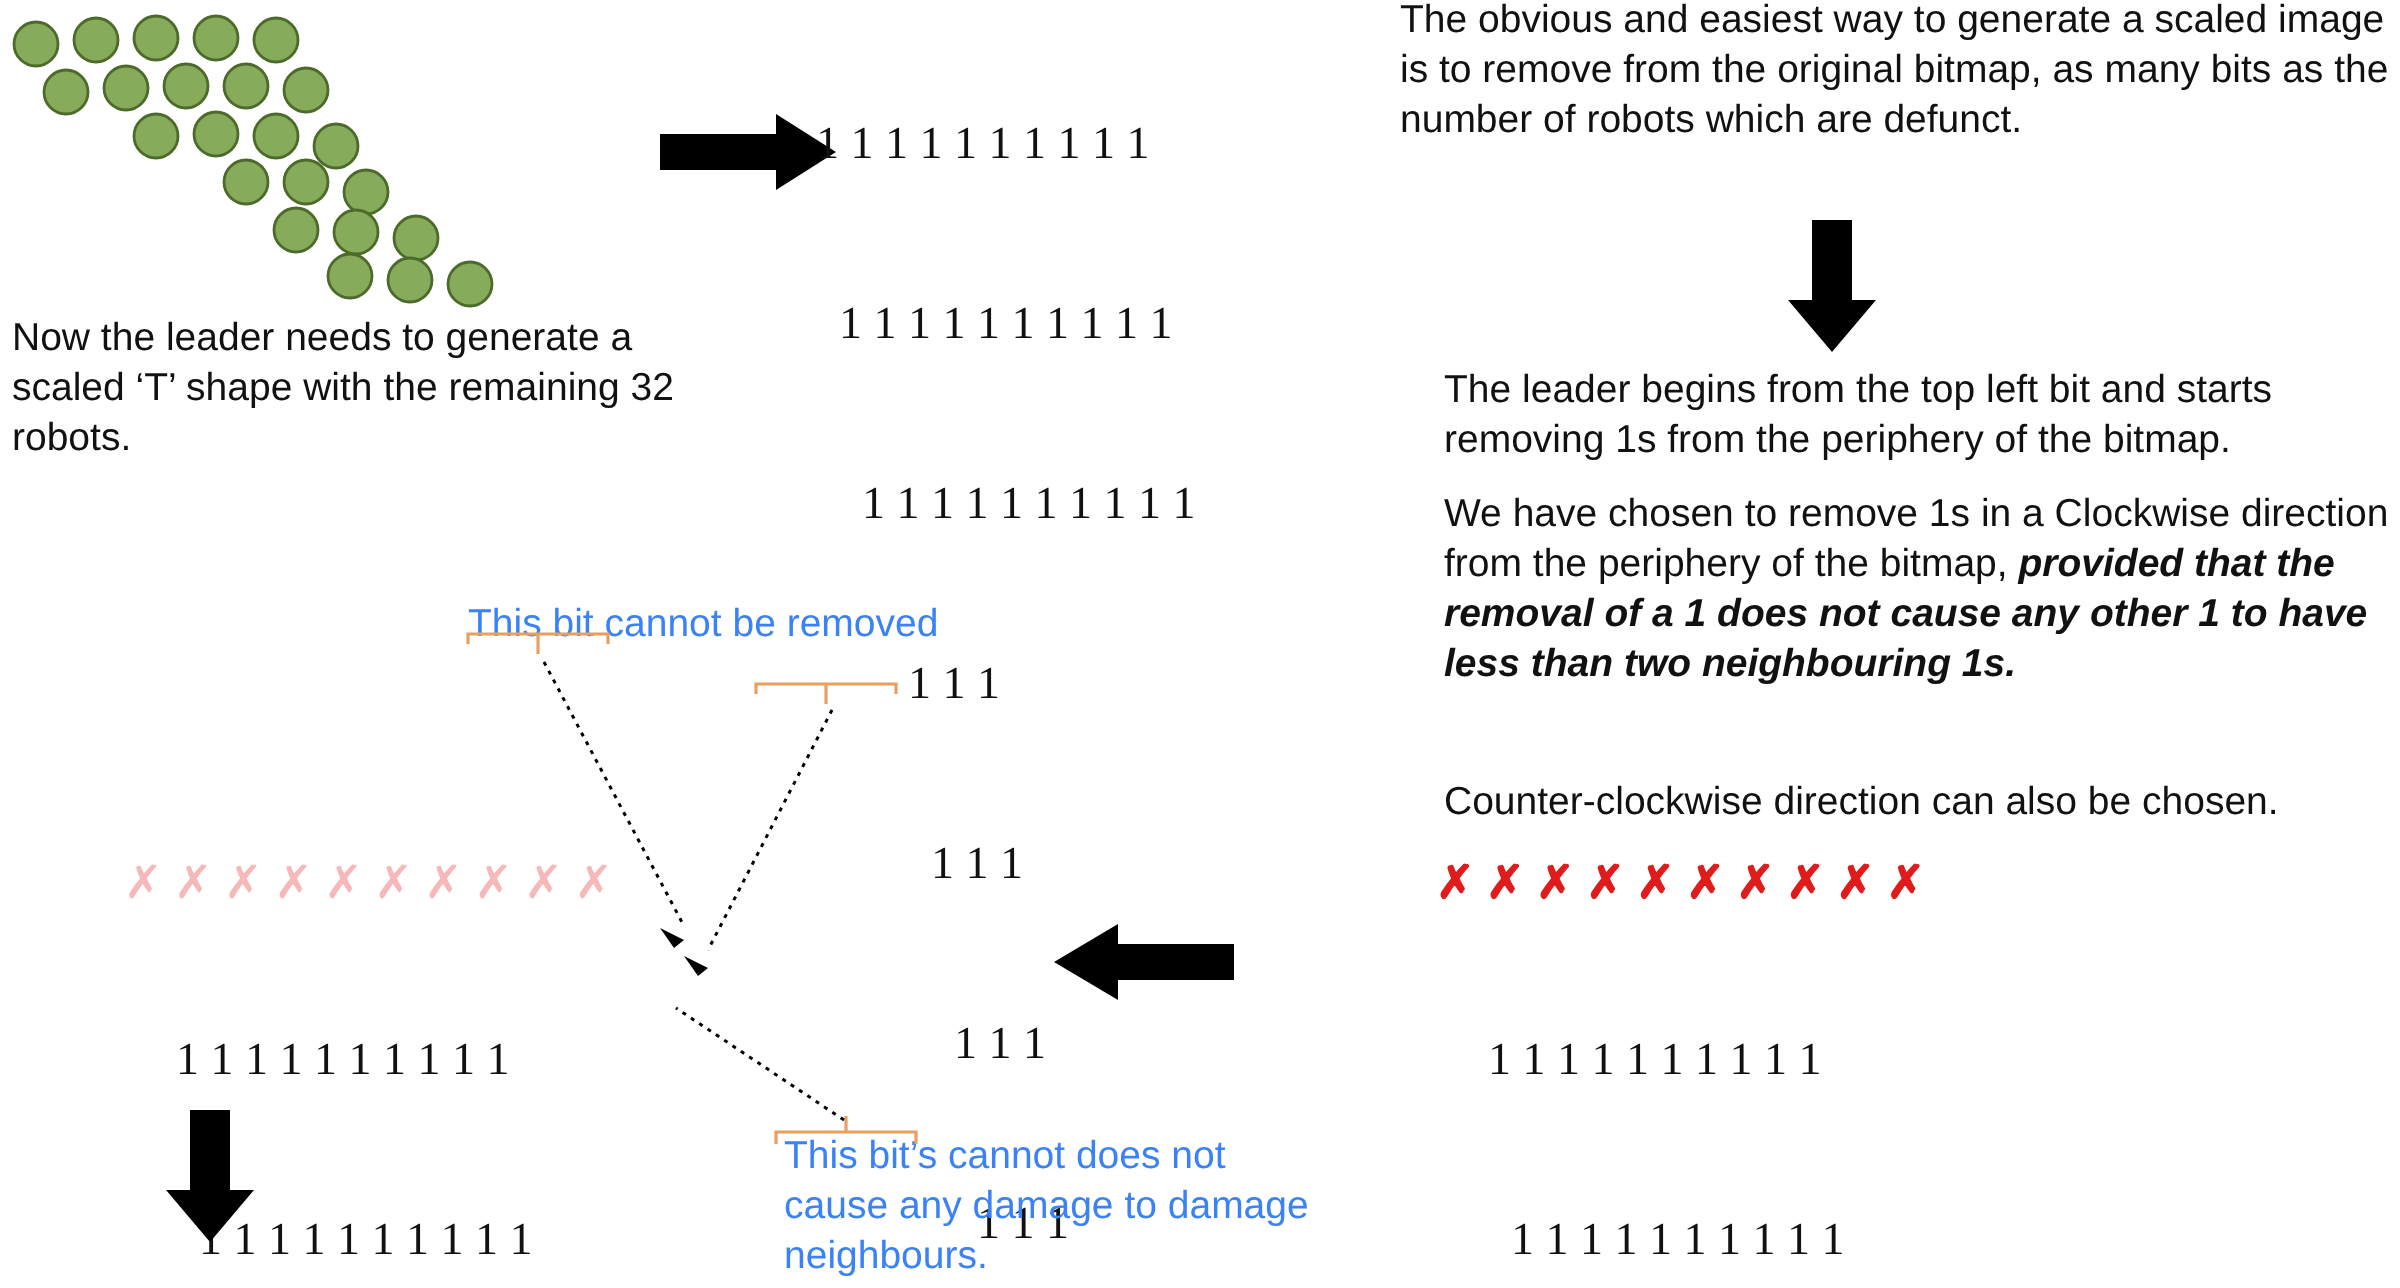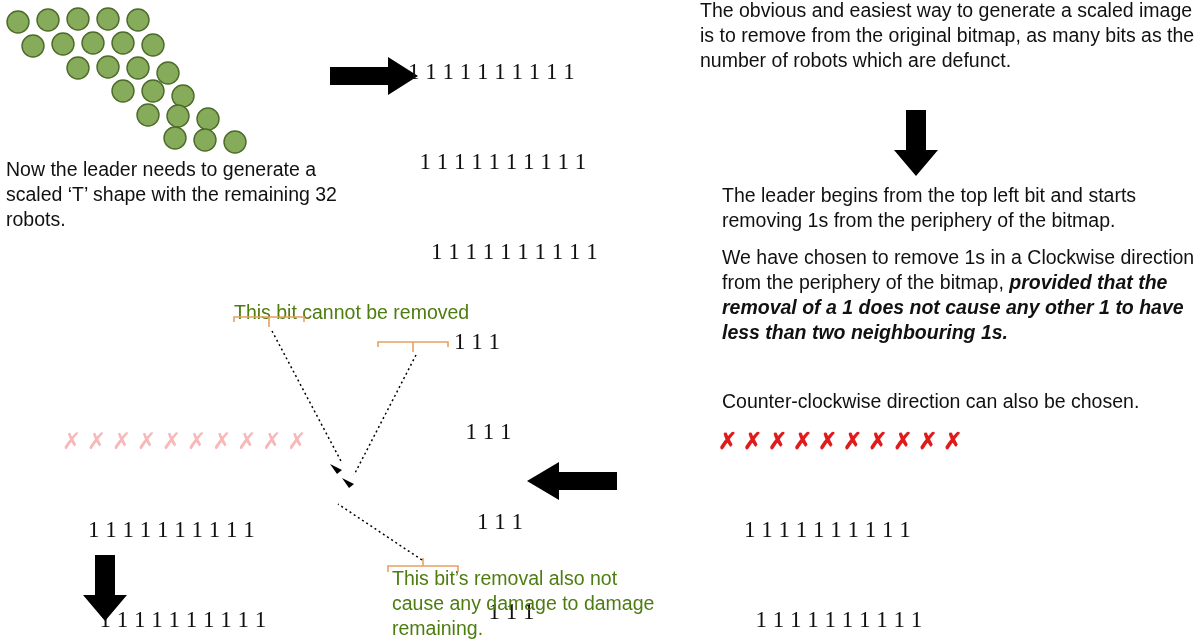--- a/index.html
+++ b/index.html
@@ -23,21 +23,21 @@
   }
   .xrow{
     font-family:"Liberation Serif", serif;
     font-size:23px;line-height:30px;white-space:pre;
   }
   .xrow.pink{color:#f6b8b8;}
   .xrow.red{color:#e01b1b;font-weight:bold;}
   .bold-ital{font-weight:bold;font-style:italic;}
   svg{display:block;overflow:visible;}
   .dot{fill:#86ab5a;stroke:#4c6b2a;stroke-width:1.4;}
-  .callout{font-size:19.5px;line-height:25px;color:#4d7c0f;}
+  .callout{font-size:19.5px;line-height:25px;color:#3b82f6;}
   .brace{stroke:#e8a060;stroke-width:1.6;fill:none;}
   .dotline{stroke:#000;stroke-width:1.5;stroke-dasharray:2 3;fill:none;}
 </style>
 </head>
 <body>
 
 <div class="abs" style="left:0px;top:0px;width:280px;height:150px;">
   <svg id="dots-svg" width="280" height="150">
       <circle cx="18" cy="22" r="11" class="dot"></circle>
       <circle cx="48" cy="20" r="11" class="dot"></circle>
@@ -147,23 +147,23 @@
     <div>1 1 1 1 1 1 1 1 1 1</div>
     <div>  1 1 1 1 1 1 1 1 1 1</div>
     
     
     
     
   </div>
 </div>
 
 <div class="abs callout" style="left:392px;top:566px;width:300px;">
-  <div>This bit’s removal also not</div>
+  <div>This bit’s cannot does not</div>
   <div>cause any damage to damage</div>
-  <div>remaining.</div>
+  <div>neighbours.</div>
 </div>
 
 <div class="abs" style="left:330px;top:530px;">
   <svg width="160" height="60" viewBox="0 0 160 60">
     <path class="brace" d="M58,42 L58,36 L128,36 L128,42 M93,36 L93,28"></path>
     <path class="dotline" d="M92,30 L8,-26"></path>
   </svg>
 </div>
 
 <div class="abs" style="left:82px;top:555px;">

